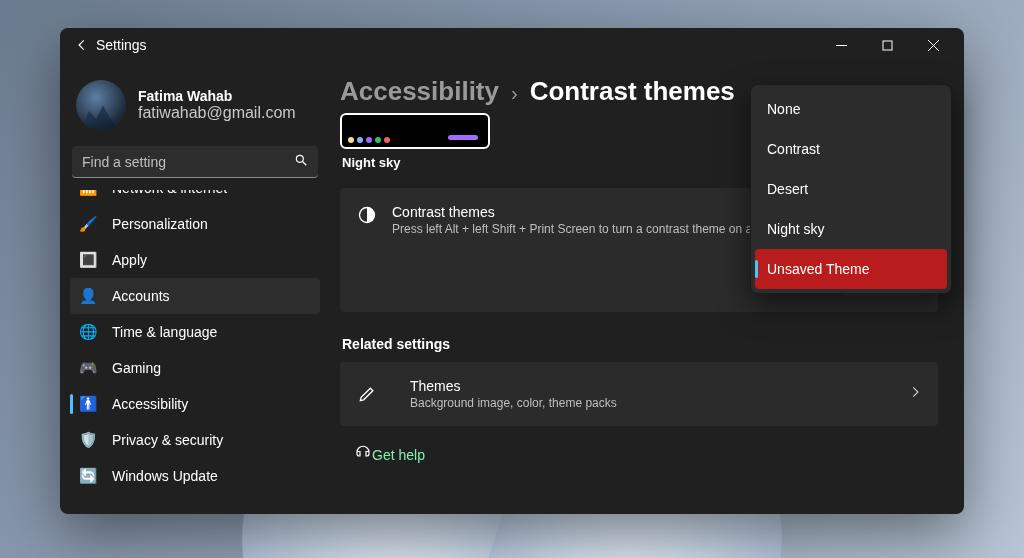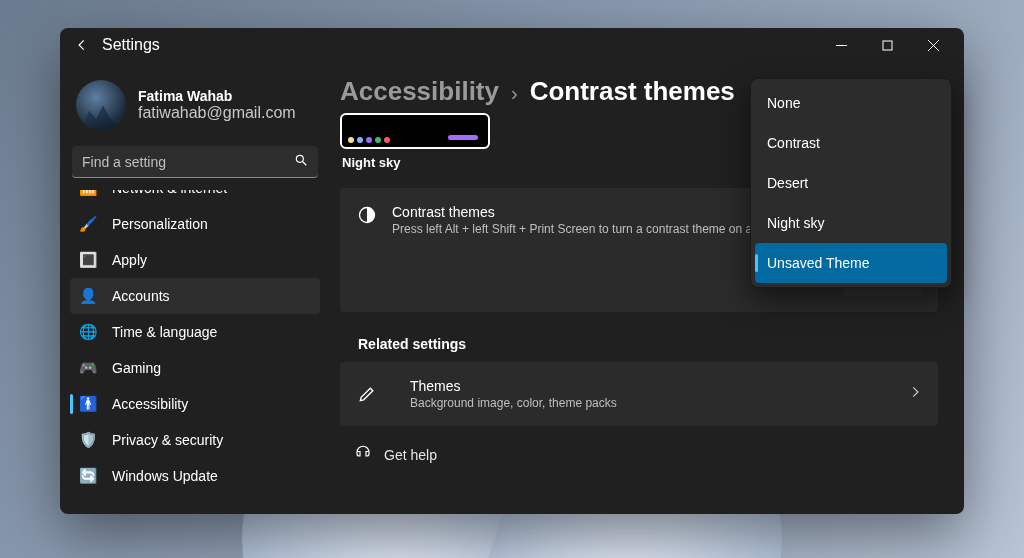--- a/index.html
+++ b/index.html
@@ -21,21 +21,21 @@
   .bloom::after { right: 80px; transform: rotate(18deg); }
 
   .window {
     position: absolute; left: 60px; top: 28px; right: 60px; bottom: 44px;
     background: #202020; border-radius: 8px; color: #fff;
     box-shadow: 0 20px 60px rgba(0,0,0,0.45);
     display: flex; flex-direction: column; overflow: hidden;
   }
   .titlebar { height: 34px; display: flex; align-items: center; padding: 0 8px; }
   .titlebar .back { width: 28px; height: 28px; display: flex; align-items: center; justify-content: center; cursor: pointer; border-radius: 4px; }
-  .titlebar .title { font-size: 16px; margin-left: 6px; color: #fff; }
+  .titlebar .title { font-size: 14px; color: #fff; }
   .winbtns { margin-left: auto; display: flex; }
   .winbtn { width: 46px; height: 30px; display: flex; align-items: center; justify-content: center; cursor: pointer; }
   .winbtn svg { stroke: #fff; }
 
   .body { flex: 1; display: flex; min-height: 0; }
   .sidebar { width: 270px; padding: 8px 10px 0 10px; display: flex; flex-direction: column; }
   .user { display: flex; align-items: center; gap: 12px; padding: 10px 6px 16px 6px; }
   .avatar { width: 50px; height: 50px; border-radius: 50%; background: radial-gradient(circle at 40% 35%, #5f7fa3 0%, #1b2a3a 70%); position: relative; overflow: hidden; }
   .avatar::after { content:""; position:absolute; bottom:0; left:10%; width:80%; height:55%; background: linear-gradient(160deg,#2d4866,#0e1a28); clip-path: polygon(0 100%,20% 30%,38% 60%,55% 10%,72% 55%,100% 100%); }
   .user .name { font-size: 14px; font-weight: 600; line-height: 1.2; }
@@ -73,33 +73,33 @@
   .prev-label { font-size: 13px; font-weight: 600; margin: 6px 0 18px 2px; }
 
   .card { background: #2b2b2b; border-radius: 4px; padding: 16px 16px; }
   .card-row { display: flex; align-items: flex-start; gap: 14px; }
   .card-icon { width: 22px; height: 22px; flex-shrink: 0; display:flex; align-items:center; justify-content:center; }
   .card-title { font-size: 14px; }
   .card-sub { font-size: 12px; color: #bfbfbf; margin-top: 2px; white-space: nowrap; overflow: hidden; text-overflow: ellipsis; }
   .apply-row { display: flex; justify-content: flex-end; margin-top: 28px; }
   .apply-btn { background:#323232; color:#9a9a9a; border:none; border-radius:4px; height:32px; padding:0 22px; font-size:14px; cursor:default; }
 
-  .section-h { font-size: 14px; font-weight: 600; margin: 24px 0 10px 18px; }
+  .section-h { font-size: 14px; font-weight: 600; margin: 24px 0 10px 2px; }
   .link-card { display:flex; align-items:center; gap:32px; cursor:pointer; }
   .chev { margin-left:auto; color:#cfcfcf; }
 
-  .gethelp { display:flex; align-items:center; gap:12px; margin: 18px 0 0 14px; font-size:14px; color:#e5e5e5; cursor:pointer; }
+  .gethelp { display:flex; align-items:center; gap:0; margin: 18px 0 0 14px; font-size:14px; color:#86efac; cursor:pointer; }
 
   .dropdown {
-    position: absolute; top: 78px; right: 72px; width: 202px;
+    position: absolute; top: 84px; right: 72px; width: 202px;
     background: #2c2c2c; border: 1px solid #1a1a1a; border-radius: 8px;
     box-shadow: 0 12px 30px rgba(0,0,0,.55); padding: 4px; z-index: 50;
   }
   .dd-item { height: 40px; display:flex; align-items:center; padding:0 12px; font-size:14px; color:#fff; border-radius:4px; cursor:pointer; position:relative; }
-  .dd-item.selected { background:#0369a1; }
+  .dd-item.selected { background:#b91c1c; }
   .dd-item.selected::before { content:""; position:absolute; left:0; top:11px; bottom:11px; width:3px; background:#4cc2ff; border-radius:2px; }
 </style>
 </head>
 <body>
 
 <div class="bloom"></div>
 
 <div class="window">
   <div class="titlebar">
     <div class="back">

